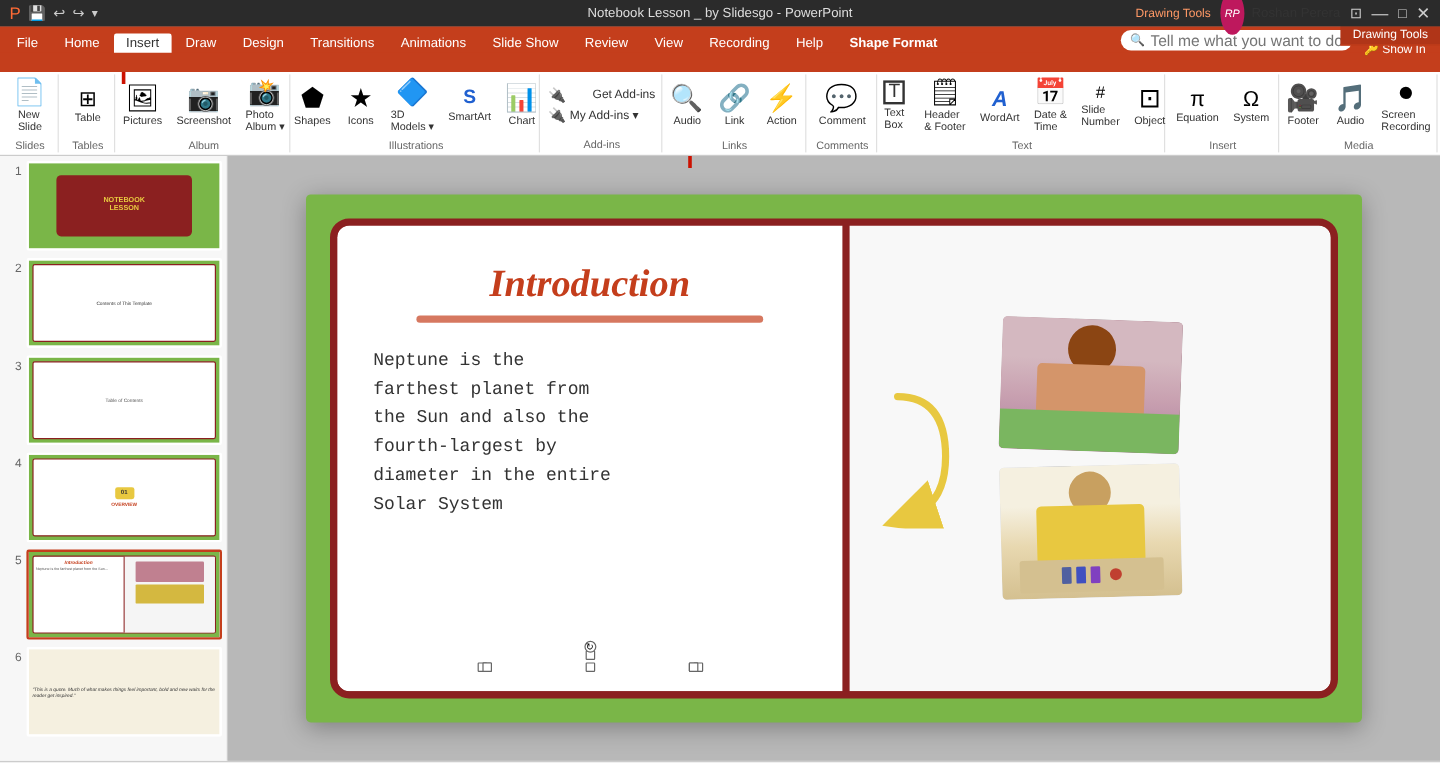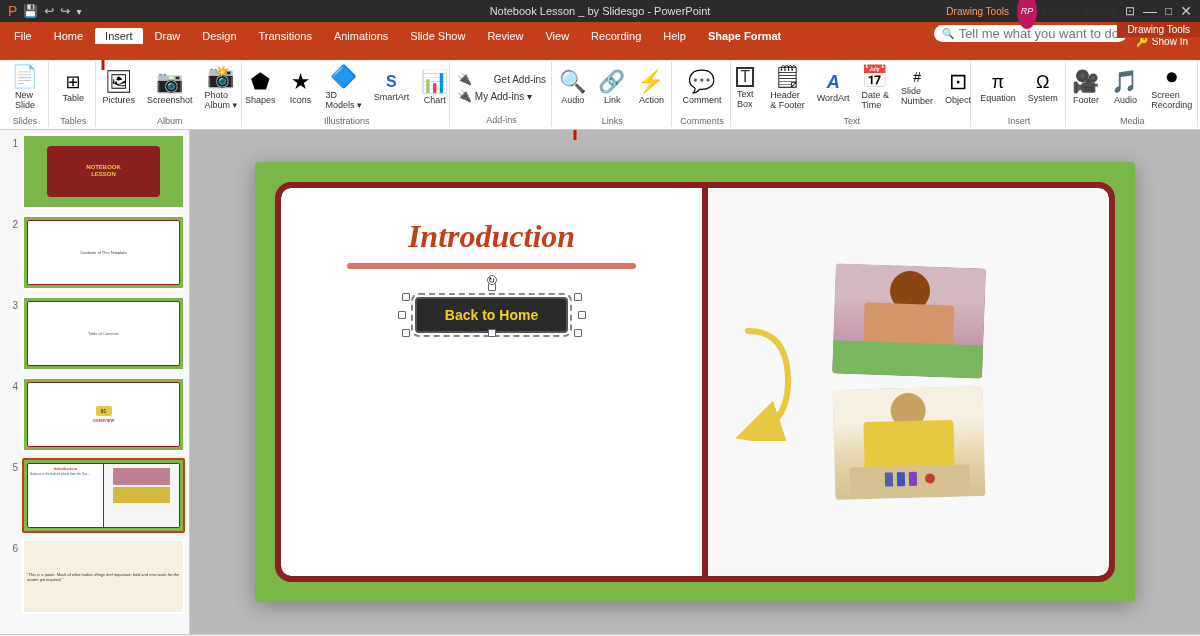--- a/index.html
+++ b/index.html
@@ -445,37 +445,40 @@
         <line x1="15" y1="70" x2="15" y2="8" stroke="#cc1100" stroke-width="3" marker-end="url(#ah2)"></line>
       </svg>
     </div>
 
     <div id="slide-canvas">
       <div id="book">
 
         <div id="book-left">
           <div class="intro-title">Introduction</div>
           <div class="intro-underline"></div>
+          <div class="body-text" style="white-space:pre-line;">Neptune is the
+farthest planet from
+the Sun and also the
+fourth-largest by
+diameter in the entire
+Solar System</div>
 
           <div class="back-btn-container" style="position:relative; margin-top:8px;">
             
             <div style="position:absolute; top:-4px; left:calc(50% - 90px); width:8px; height:8px; background:white; border:1px solid #666; border-radius:1px; z-index:10;"></div>
             <div style="position:absolute; top:-14px; left:50%; transform:translateX(-50%); width:8px; height:8px; background:white; border:1px solid #666; border-radius:1px; z-index:10;"></div>
             <div style="position:absolute; top:-4px; right:calc(50% - 90px); width:8px; height:8px; background:white; border:1px solid #666; border-radius:1px; z-index:10;"></div>
             <div style="position:absolute; top:50%; left:calc(50% - 94px); transform:translateY(-50%); width:8px; height:8px; background:white; border:1px solid #666; border-radius:1px; z-index:10;"></div>
             <div style="position:absolute; top:50%; right:calc(50% - 94px); transform:translateY(-50%); width:8px; height:8px; background:white; border:1px solid #666; border-radius:1px; z-index:10;"></div>
             <div style="position:absolute; bottom:-4px; left:calc(50% - 90px); width:8px; height:8px; background:white; border:1px solid #666; border-radius:1px; z-index:10;"></div>
             <div style="position:absolute; bottom:-4px; left:50%; transform:translateX(-50%); width:8px; height:8px; background:white; border:1px solid #666; border-radius:1px; z-index:10;"></div>
             <div style="position:absolute; bottom:-4px; right:calc(50% - 90px); width:8px; height:8px; background:white; border:1px solid #666; border-radius:1px; z-index:10;"></div>
             
             <div style="position:absolute; top:-22px; left:50%; transform:translateX(-50%); width:10px; height:10px; border:1px solid #666; border-radius:50%; background:white; z-index:10; display:flex; align-items:center; justify-content:center; font-size:8px; cursor:pointer;">↻</div>
             
-            <div class="back-btn" style="outline: 2px dashed #888; outline-offset:2px;">
-              <span>Back to Home</span>
-            </div>
           </div>
         </div>
 
         <div id="book-divider"></div>
 
         <div id="book-right">
 
           <div style="position:absolute; left:20px; top:50%; transform:translateY(-50%);">
             <svg width="80" height="120" viewBox="0 0 80 120">
               <defs>

